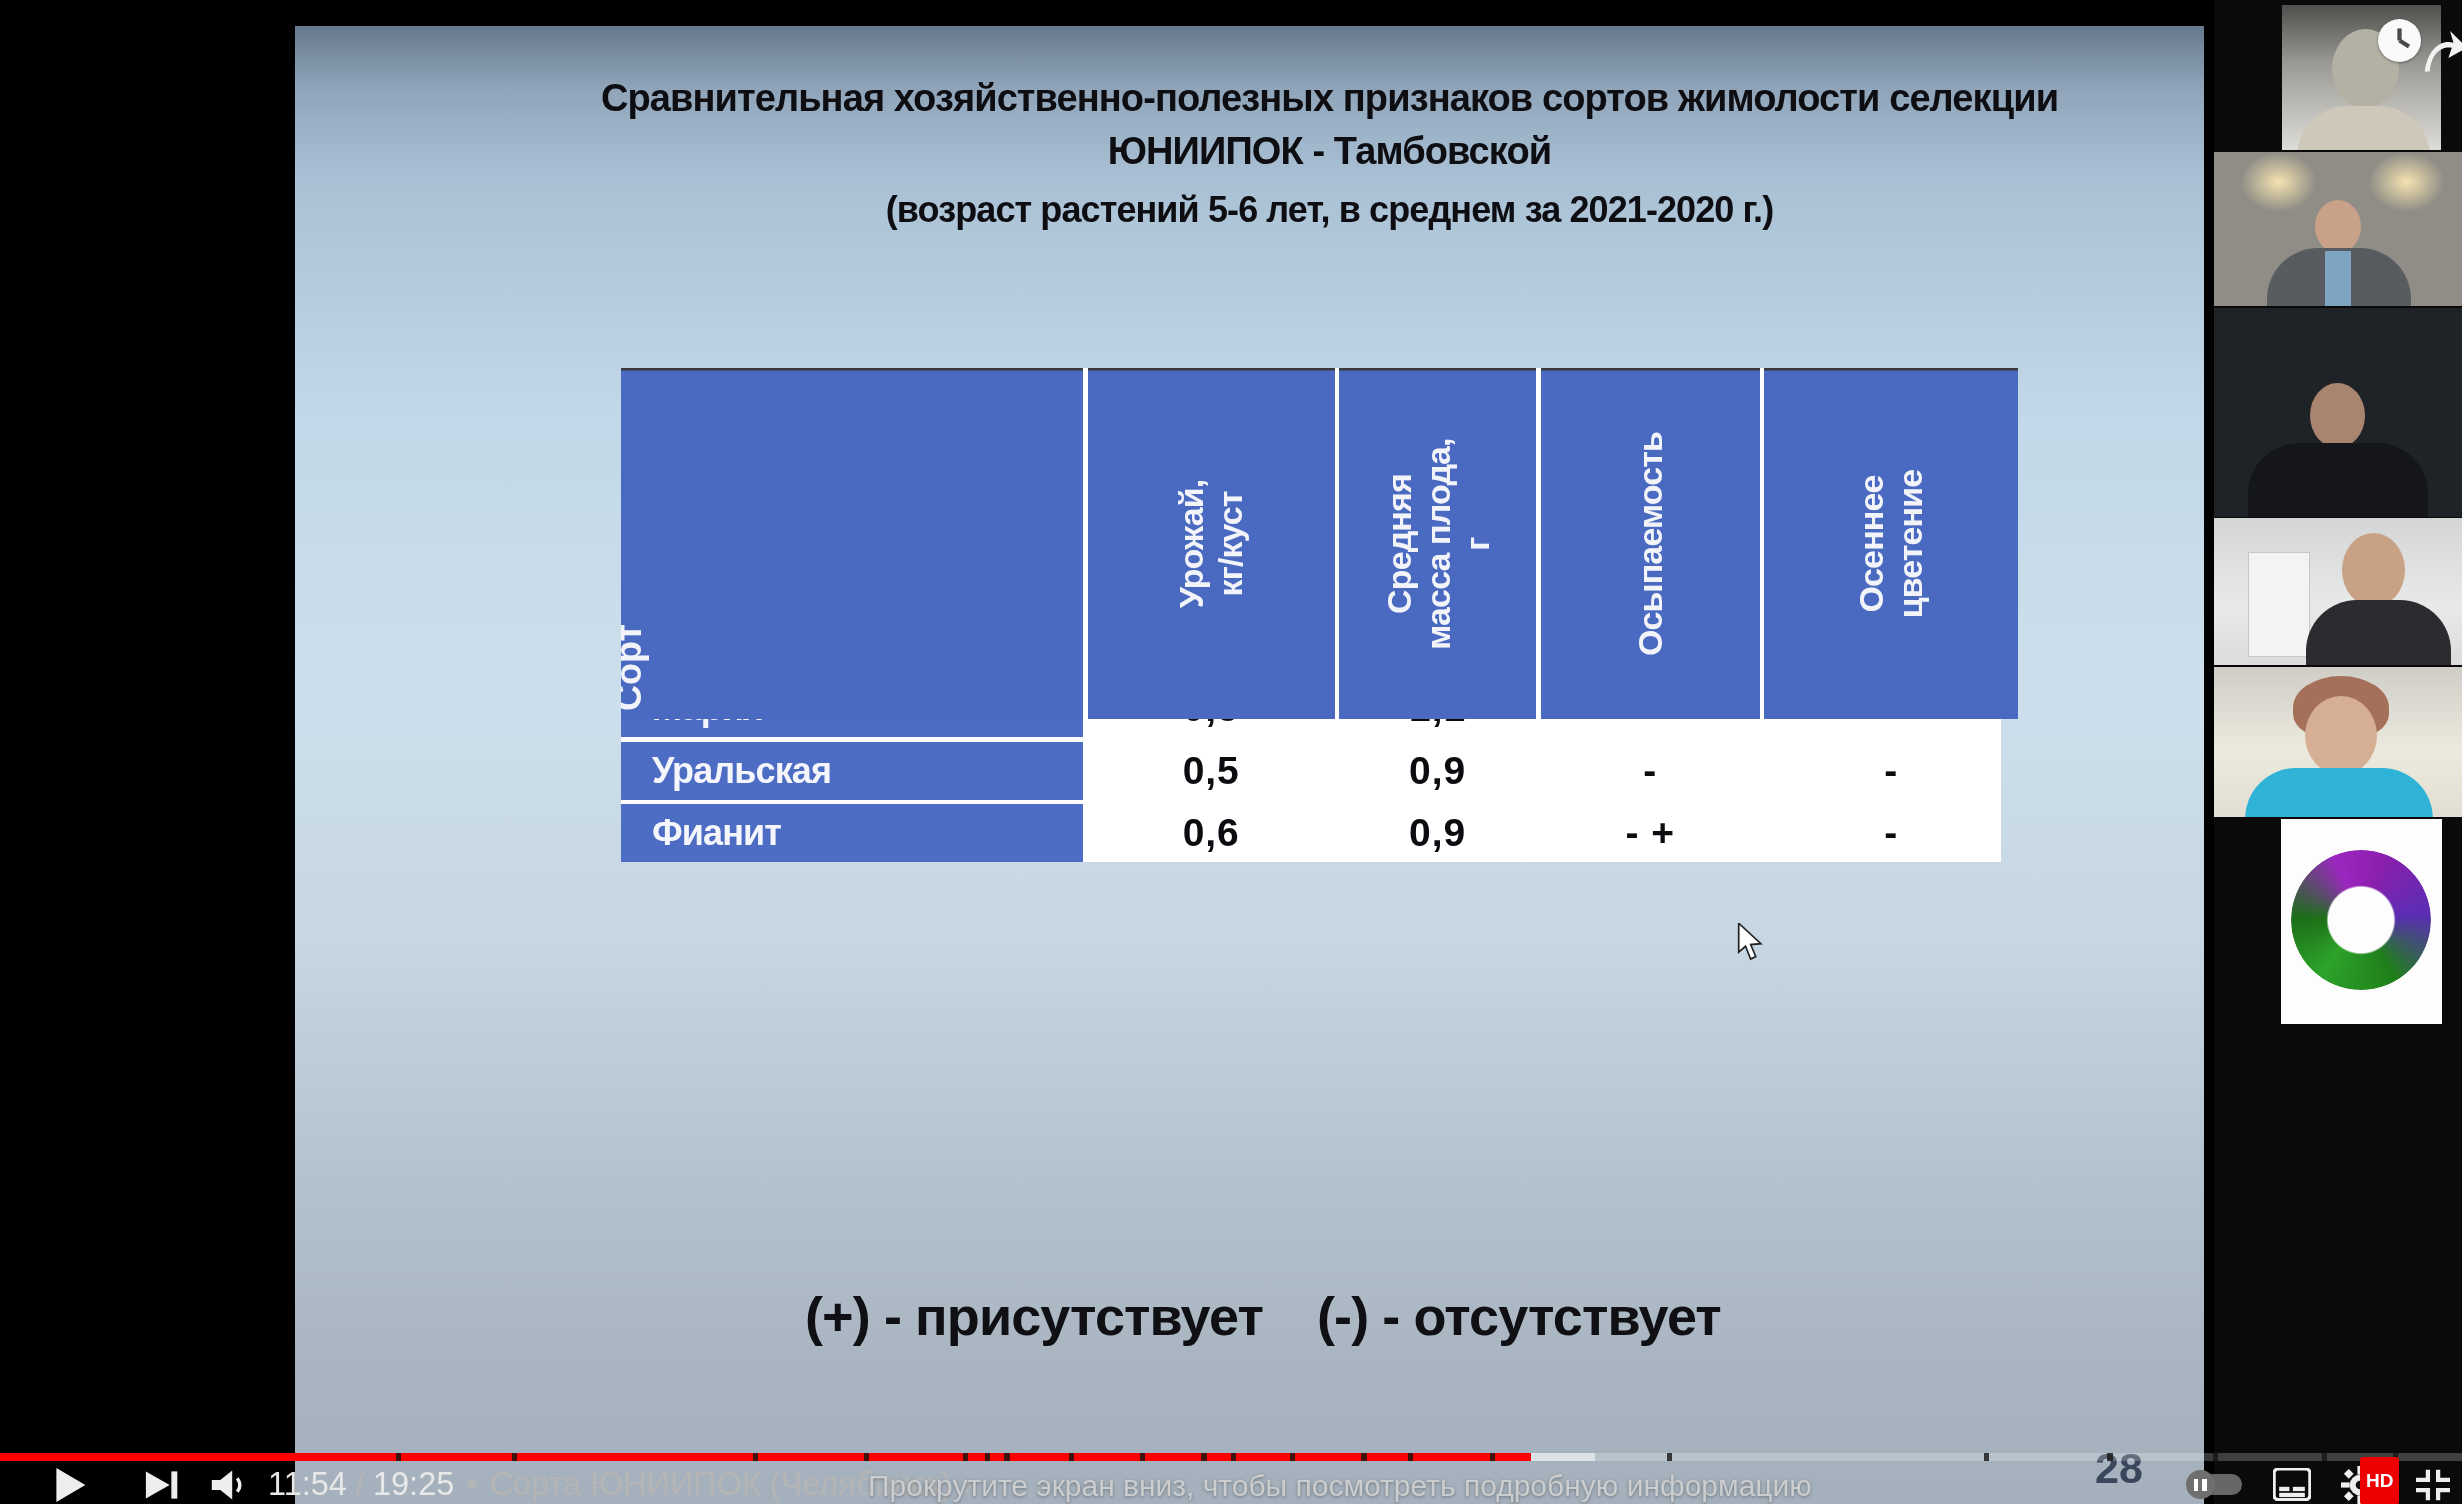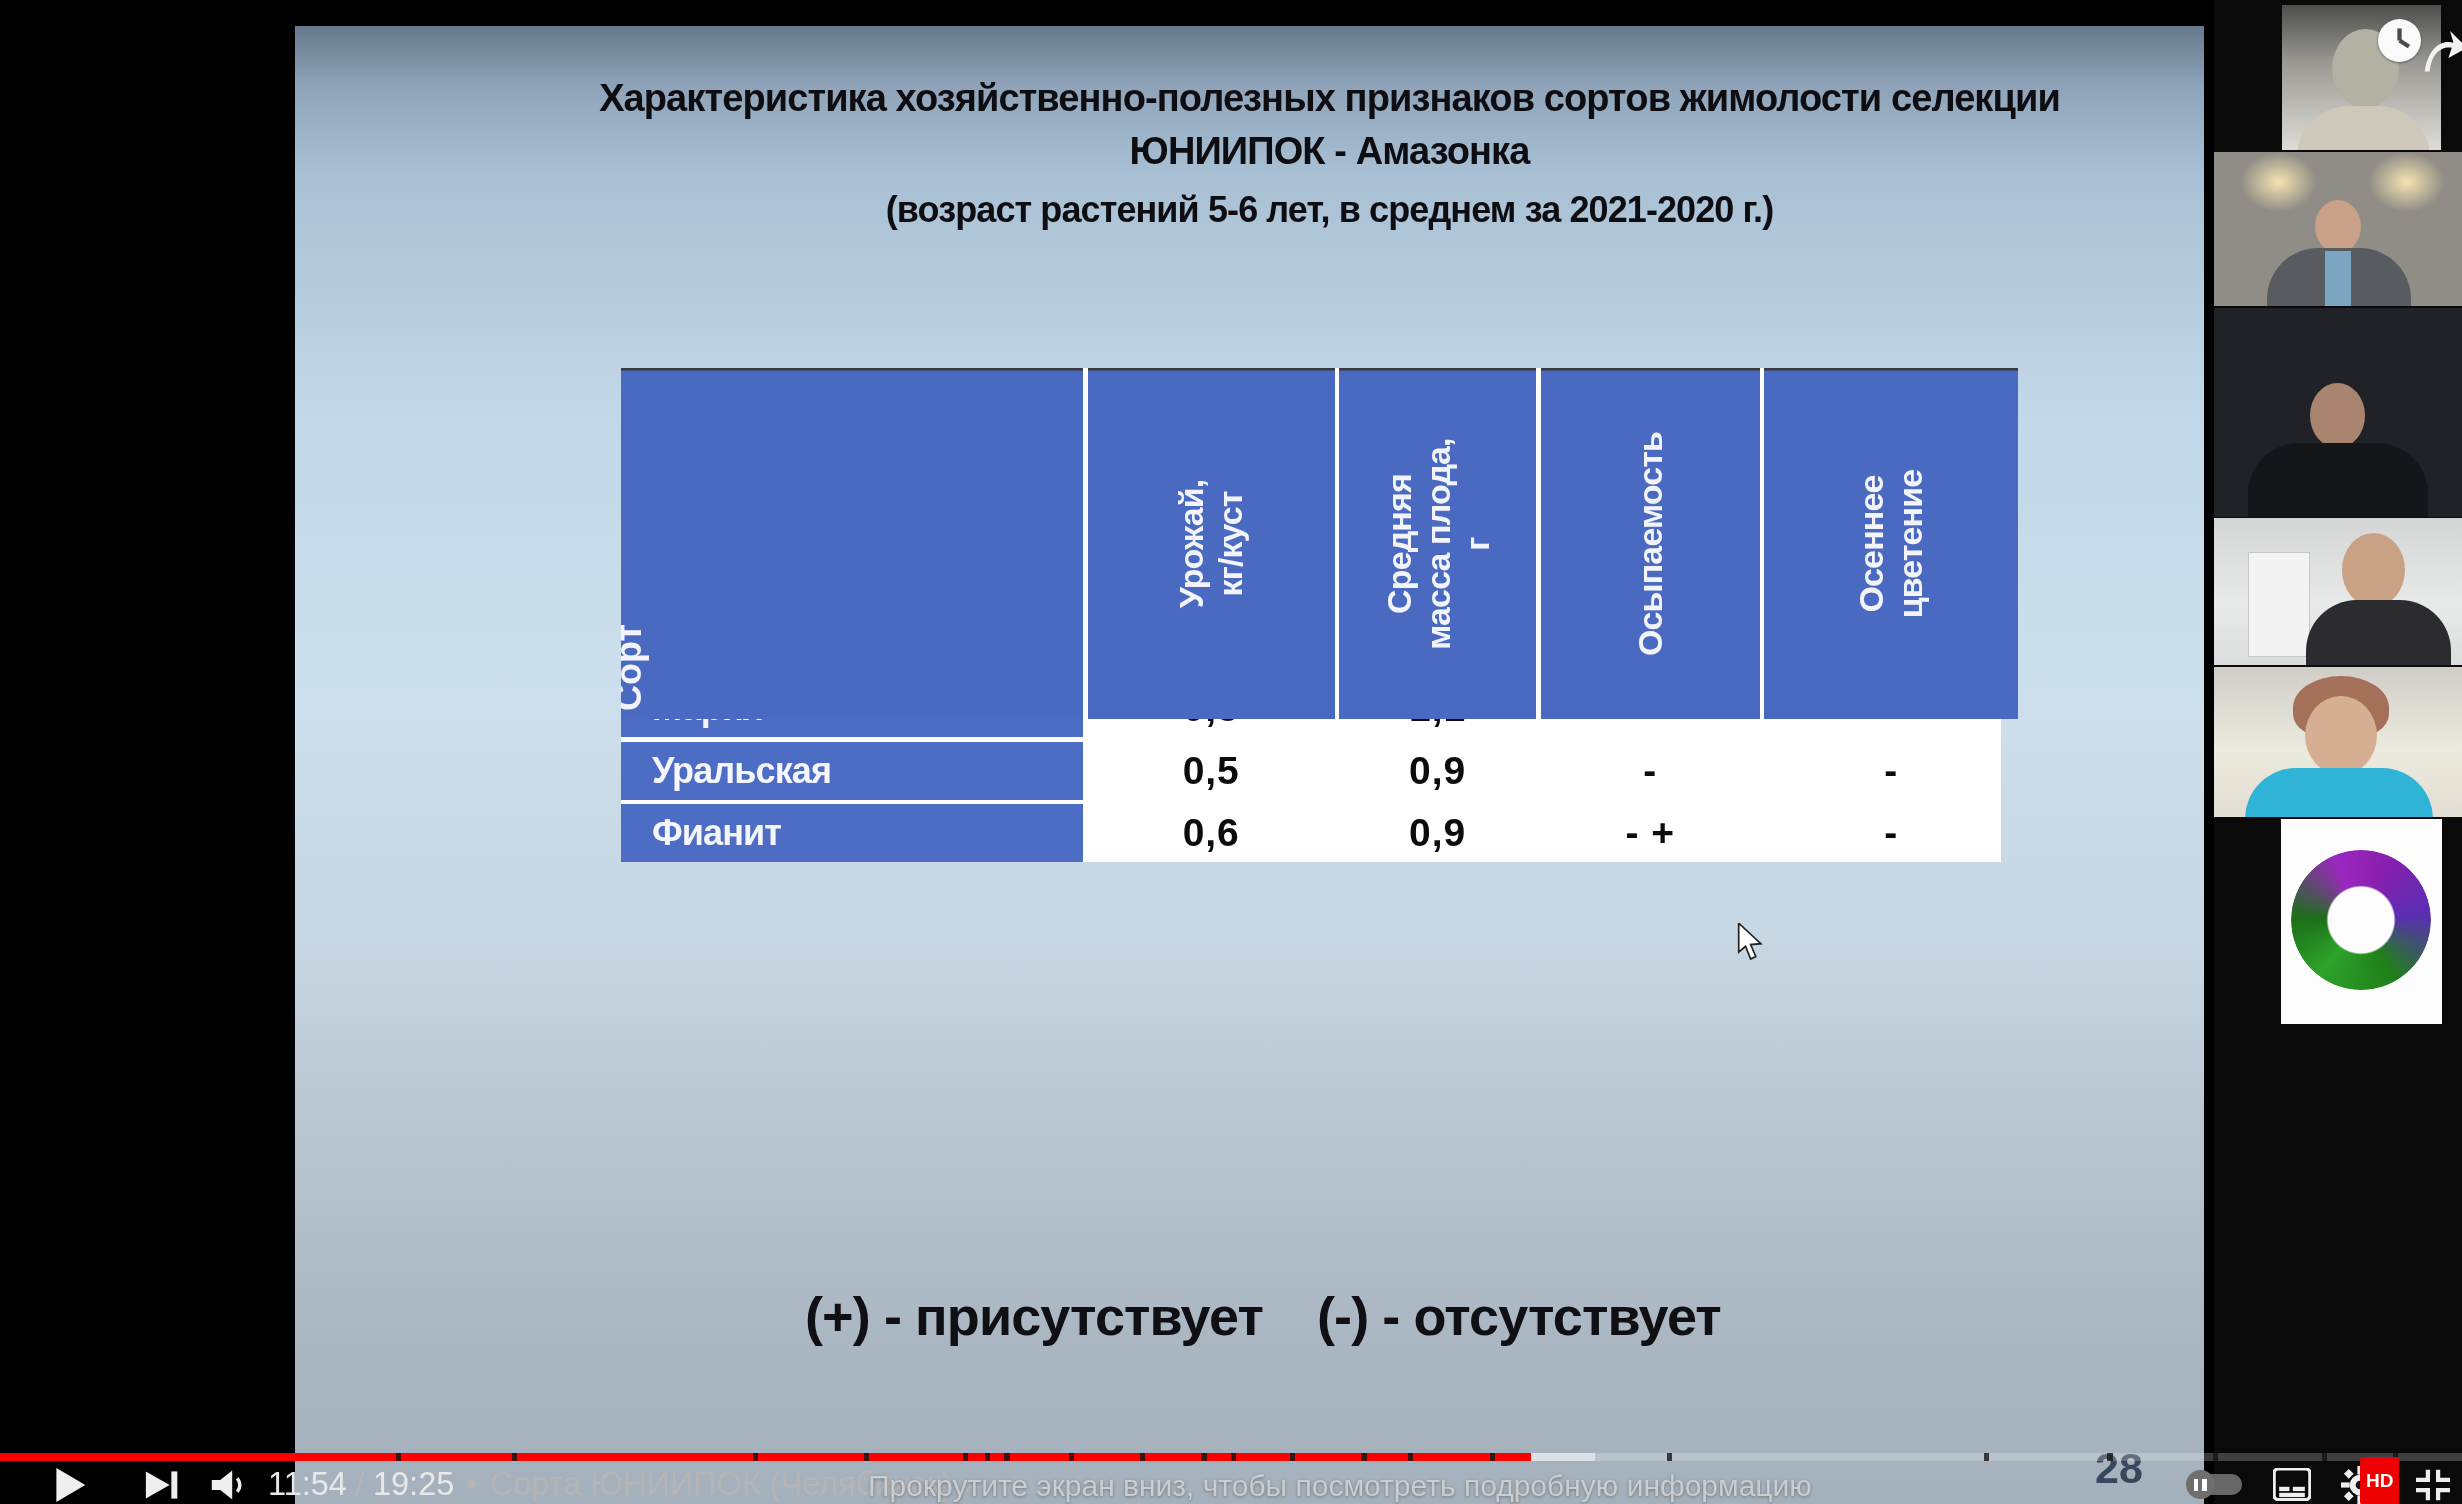--- a/index.html
+++ b/index.html
@@ -99,22 +99,22 @@
   #hd-badge{position:absolute;left:19px;top:-6.8px;background:#e00;color:#fff;font-size:19px;font-weight:bold;
       padding:13px 6px;border-radius:3.4px;letter-spacing:0;}
 </style>
 </head>
 <body>
 
 <div id="stage">
 
   <div id="slide">
     <div class="slide-title">
-      <div class="t1">Характеристика хозяйственно-полезных признаков сортов жимолости селекции</div>
-      <div class="t2">ЮНИИПОК - Амазонка</div>
+      <div class="t1">Сравнительная хозяйственно-полезных признаков сортов жимолости селекции</div>
+      <div class="t2">ЮНИИПОК - Тамбовской</div>
       <div class="t3">(возраст растений 5-6 лет, в среднем за 2021-2020 г.)</div>
     </div>
 
     <div id="tbl">
 
       <div class="hcell">
         <span class="vtext-corner">Сорт</span>
         </div>
       <div class="hcell">
         <span class="vtext">Урожай,

